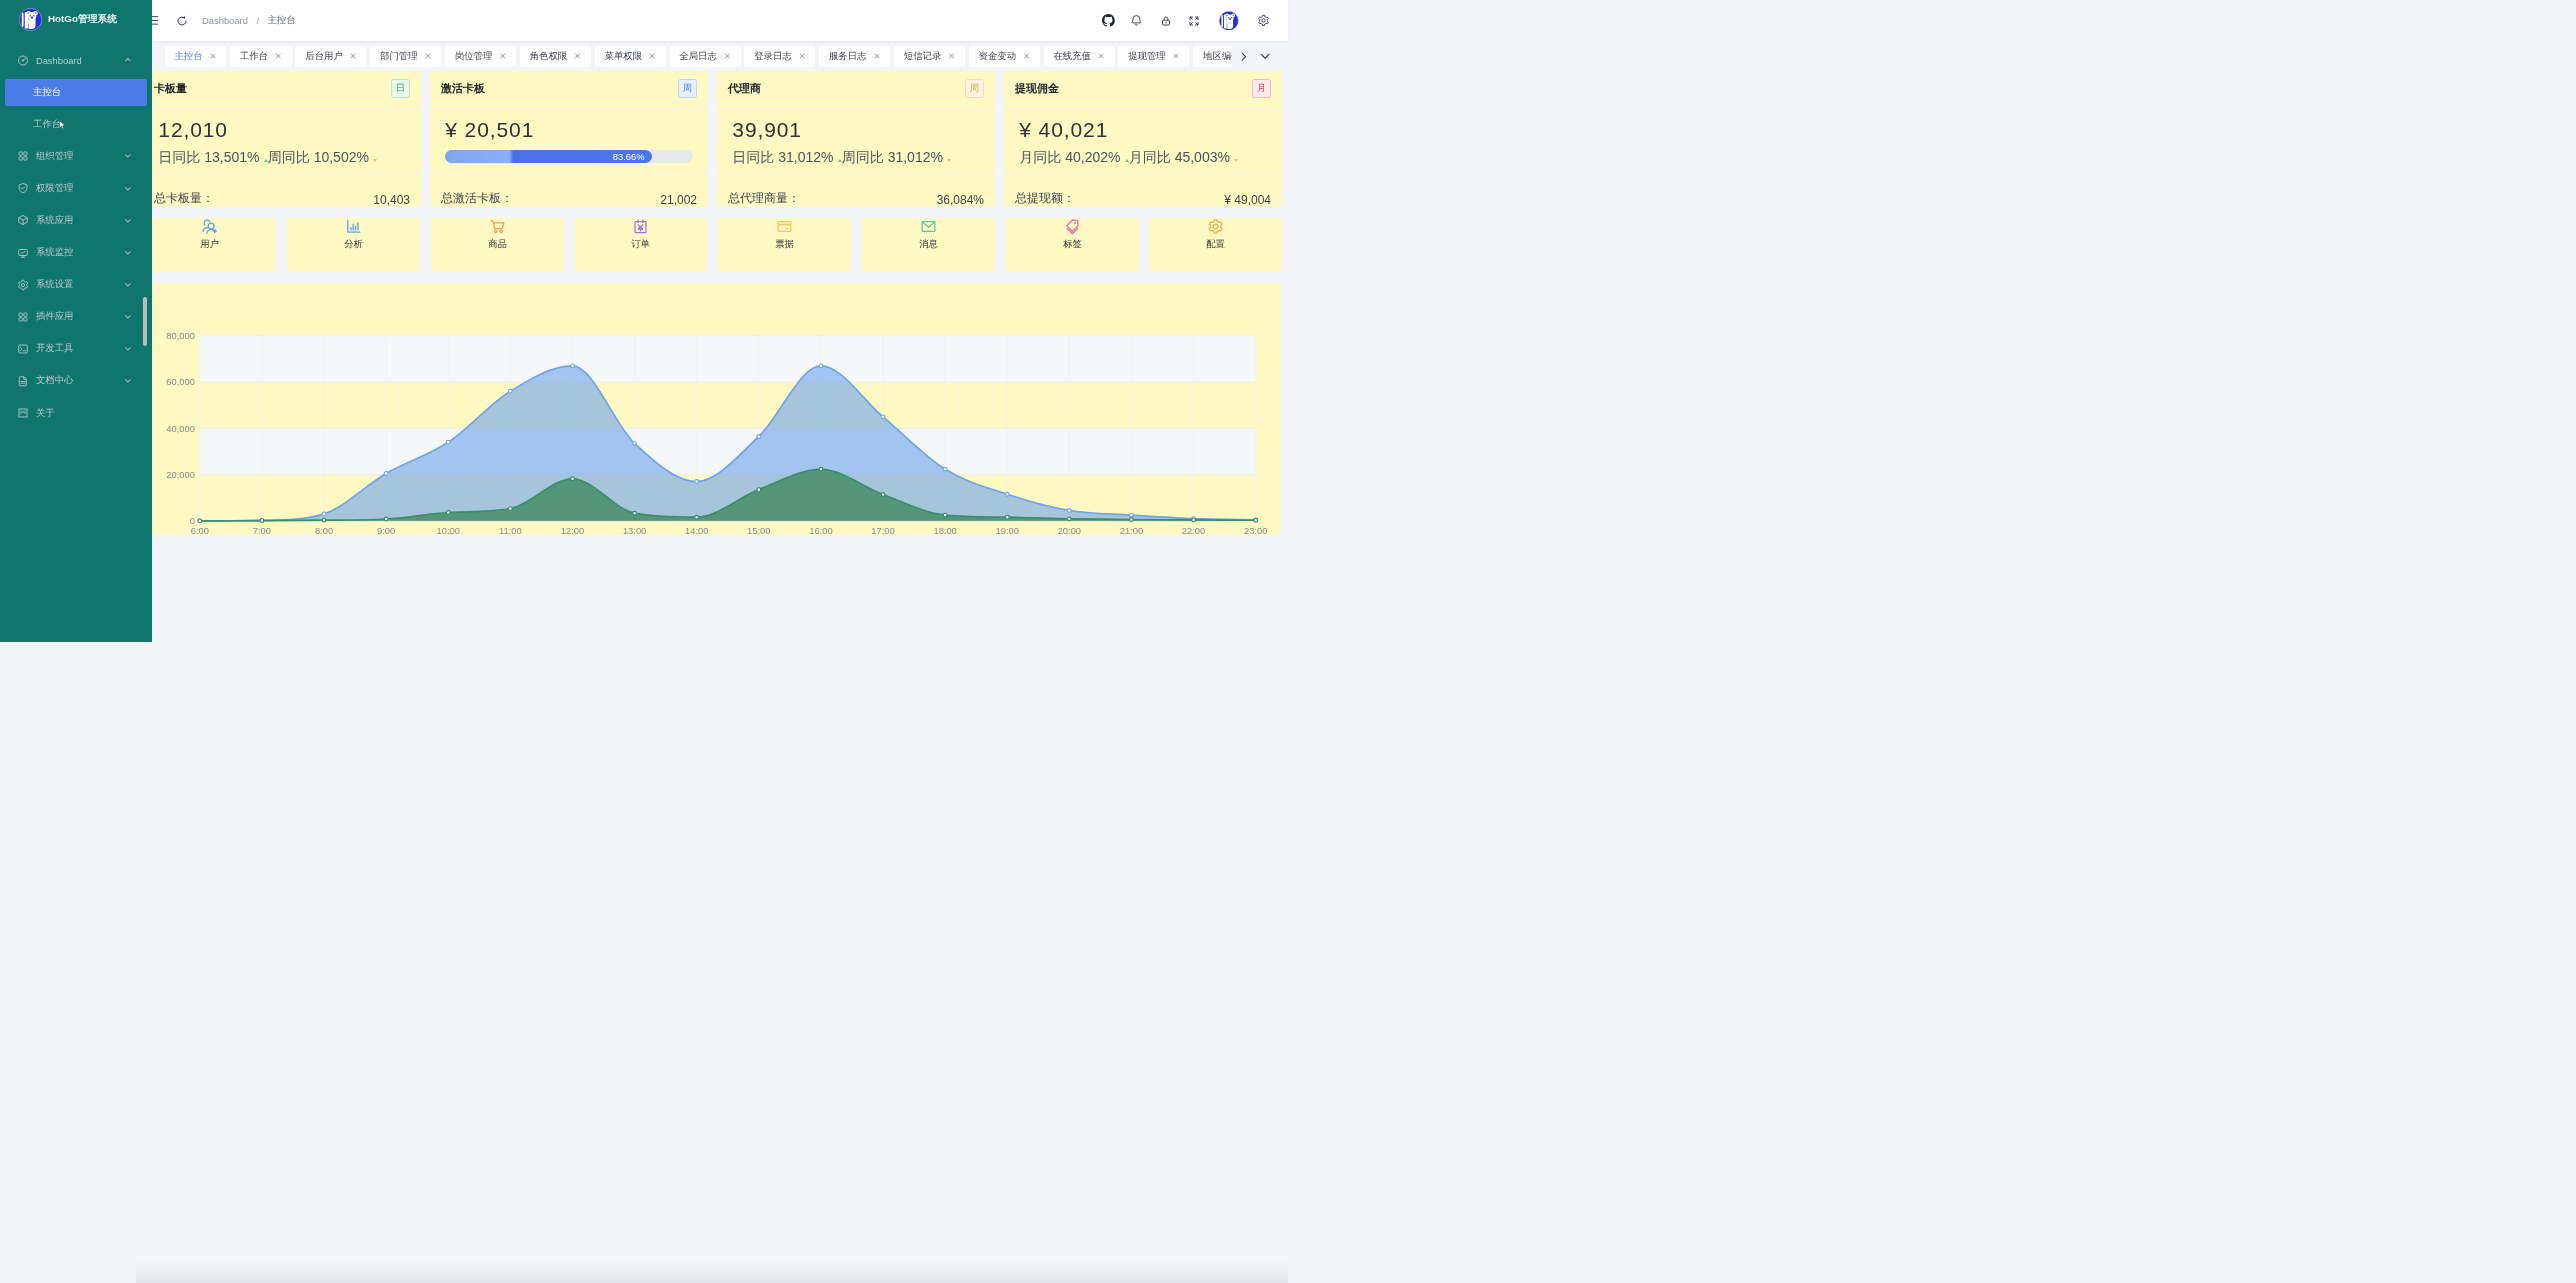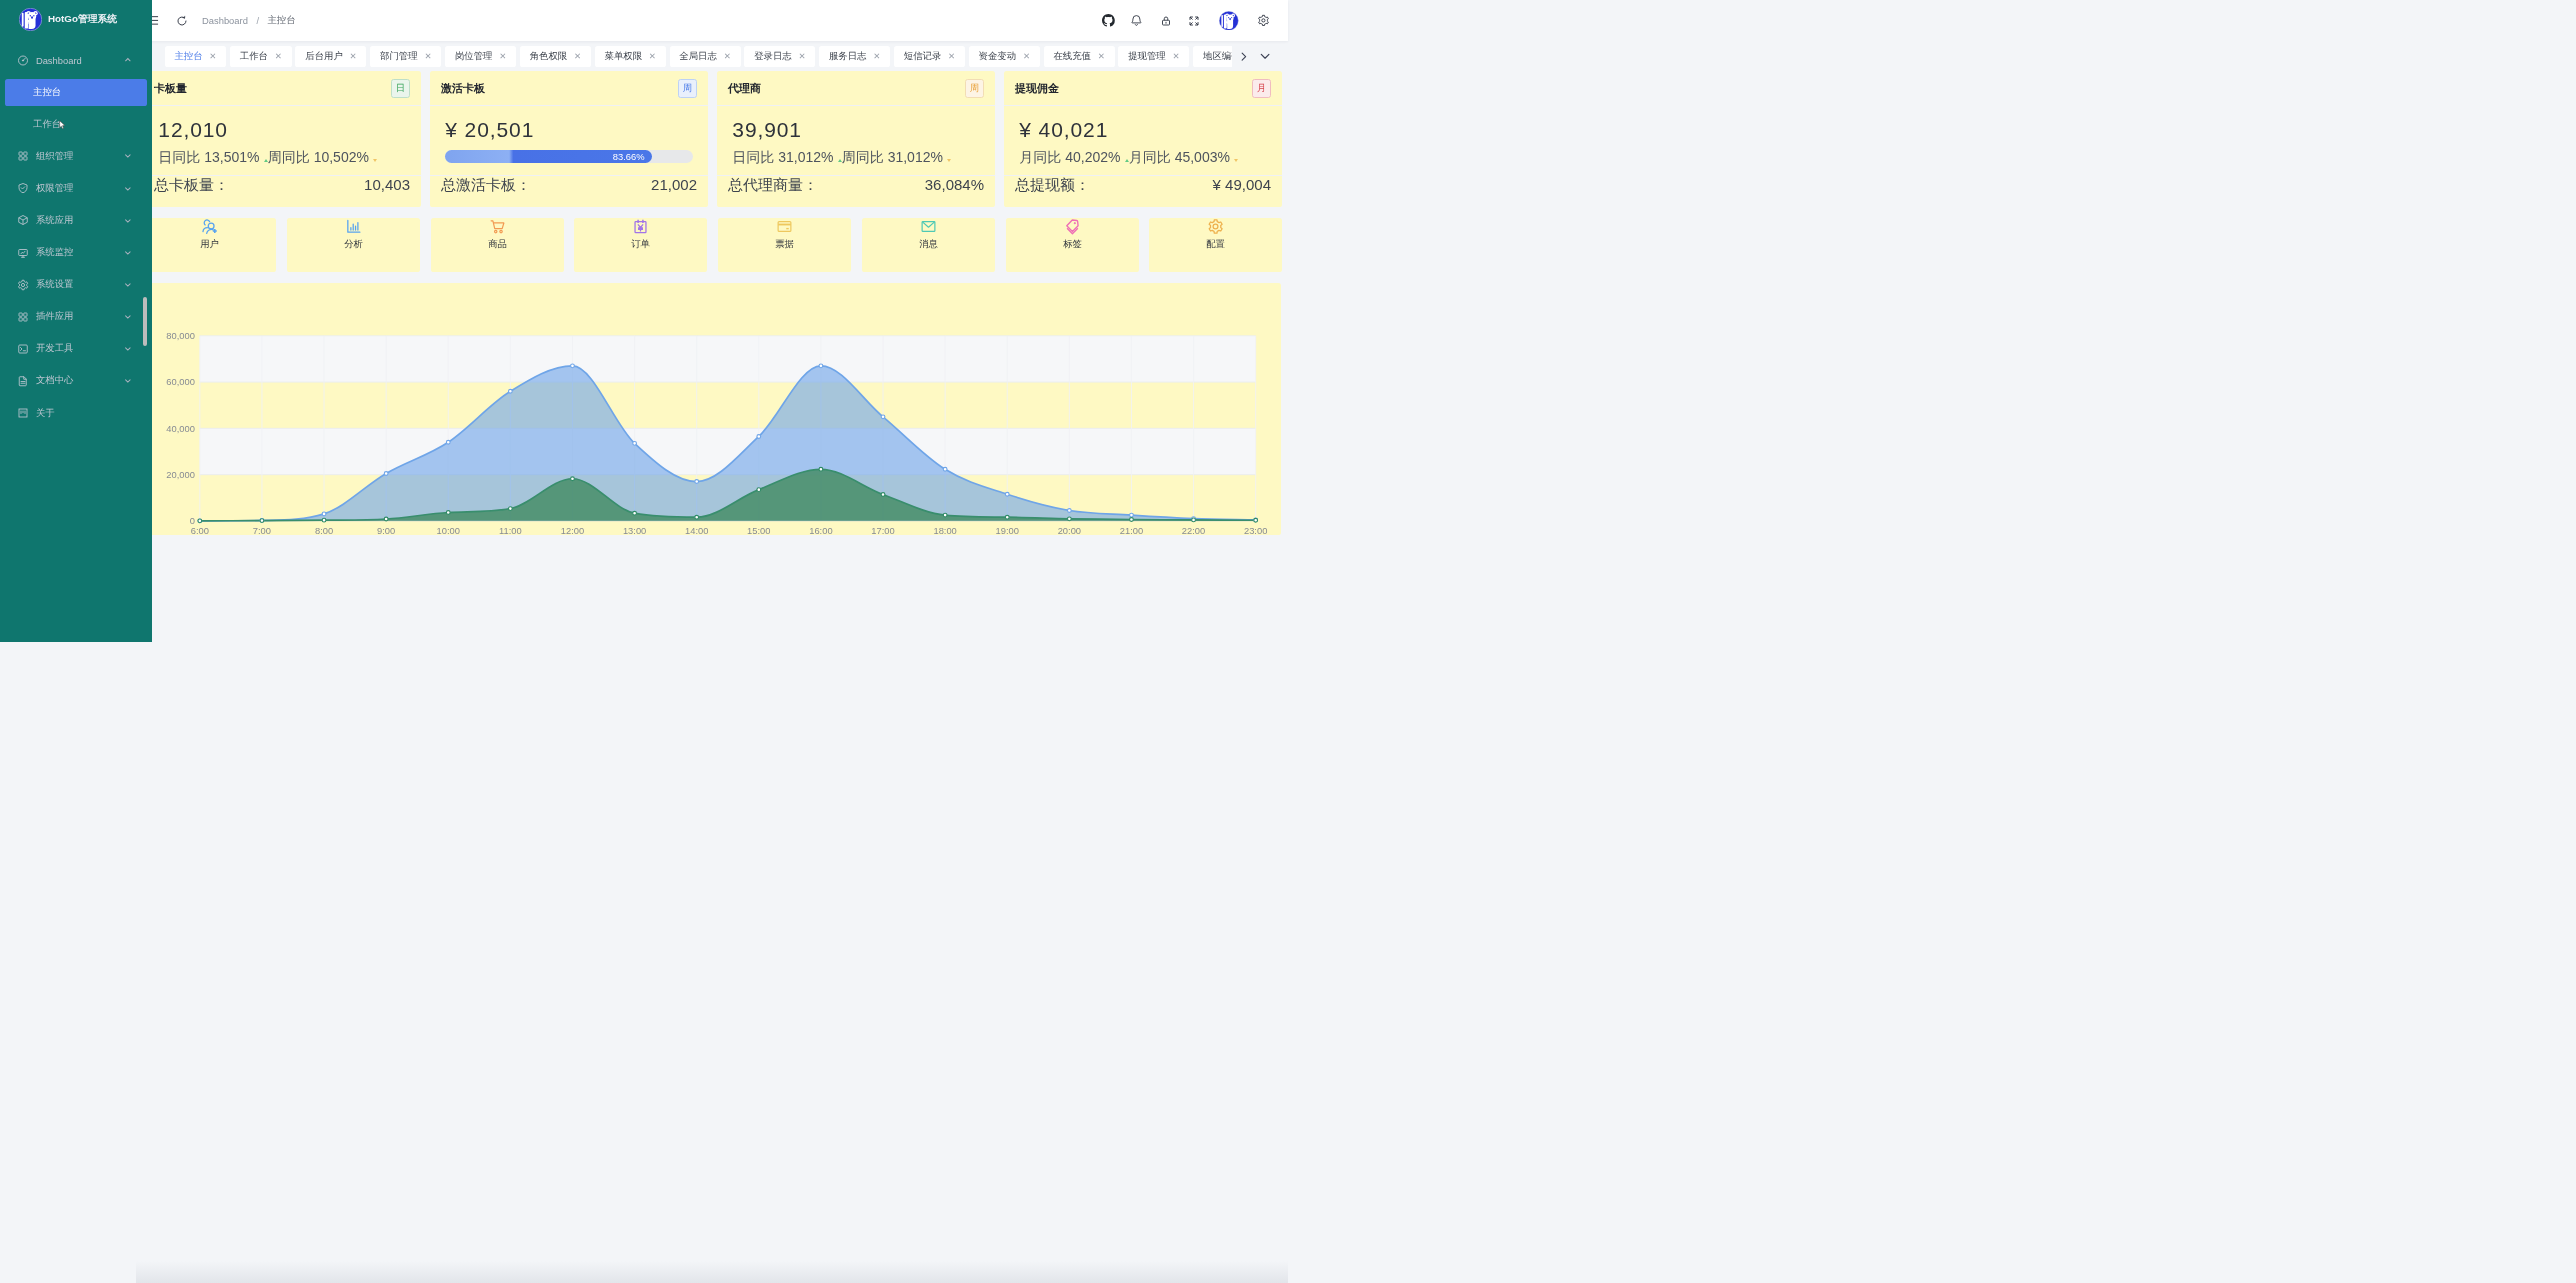--- a/index.html
+++ b/index.html
@@ -36,21 +36,21 @@
 .stat .hd .t { font-size:11px; font-weight:bold; color:#22262e; }
 .badge { width:19px; height:19px; border-radius:2.6px; display:flex; align-items:center; justify-content:center; font-size:9.4px; }
 .b-green { color:#36a257; background:#eaf5ec; border:0.9px solid #bedfc8; }
 .b-blue { color:#4b7ce8; background:#e9f0fc; border:0.9px solid #bdd2f5; }
 .b-orange { color:#e9a23b; background:#fdf4e5; border:0.9px solid #f2ddb4; }
 .b-red { color:#d6454f; background:#fbebec; border:0.9px solid #f0bcc0; }
 .stat .num { padding:12px 11px 0 15.3px; font-size:21px; color:#2e323a; letter-spacing:0.9px; }
 .stat .cmp { display:flex; padding:6.8px 15.3px 0; font-size:14px; color:#4e545e; align-items:center; }
 .tri-up { display:inline-block; width:0; height:0; border-left:2.6px solid transparent; border-right:2.6px solid transparent; border-bottom:3.8px solid #62ca85; margin-left:4.3px; }
 .tri-dn { display:inline-block; width:0; height:0; border-left:2.6px solid transparent; border-right:2.6px solid transparent; border-top:3.8px solid #f0c566; margin-left:4.3px; }
-.stat .ft { position:absolute; left:0; right:0; bottom:0; height:32px; border-top:0.9px solid #eff1f5; display:flex; align-items:flex-start; justify-content:space-between; padding:0 11px; font-size:15px; color:#3e444e; }
+.stat .ft { position:absolute; left:0; right:0; bottom:0; height:32px; border-top:0.9px solid #eff1f5; display:flex; align-items:flex-end; justify-content:space-between; padding:0 11px; font-size:12px; color:#3e444e; }
 .prog { position:relative; margin:7.7px 15.3px 0 15.3px; height:13.2px; border-radius:6.8px; background:#e7e8ea; }
 .prog .fill { position:absolute; left:0; top:0; bottom:0; width:83.66%; border-radius:6.8px; background:linear-gradient(90deg,#7fa4ef 0%,#8db0f4 31%,#4871e6 33%,#4a77e8 100%); display:flex; align-items:center; justify-content:flex-end; color:#fff; font-size:9.4px; padding-right:7.7px; }
 .ico-card { top:218px; width:133px; height:54px; display:flex; flex-direction:column; align-items:center; justify-content:flex-start; }
 .ico-card svg { width:17px; height:17px; }
 .ico-card .lb { margin-top:3.4px; font-size:9.4px; color:#30353d; }
 
 #chartcard { left:143px; top:283px; width:1138px; height:252px; }
 #ctabs { position:absolute; left:0; top:0; right:0; height:35px; border-bottom:0.9px solid #eff1f5; }
 #ctabs .ct { position:absolute; top:0; height:35px; line-height:35px; font-size:11px; }
 #ctabs .ct1 { left:13.6px; color:#4b7be8; border-bottom:1.7px solid #4b7be8; }

